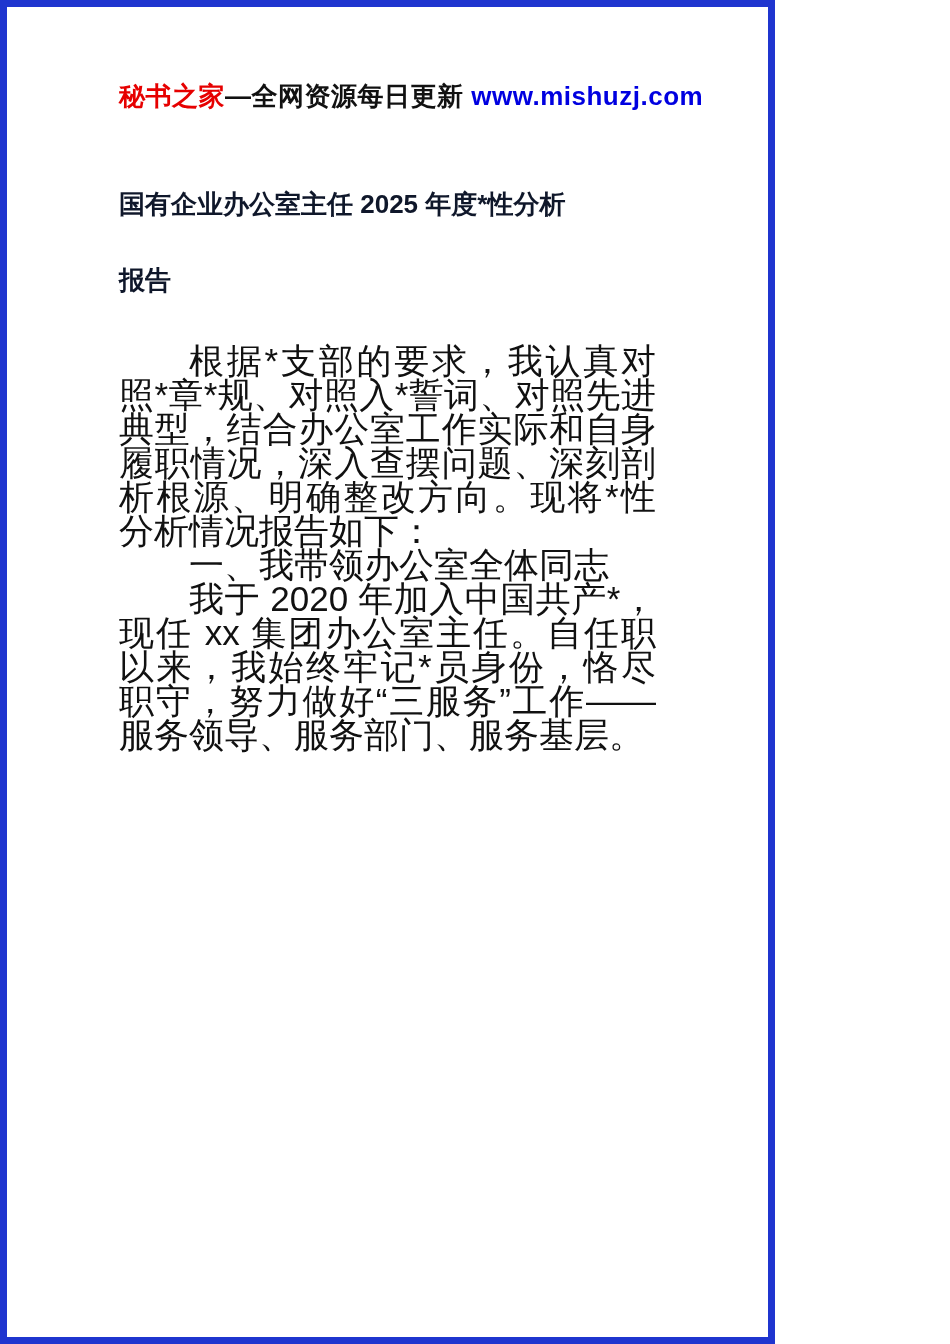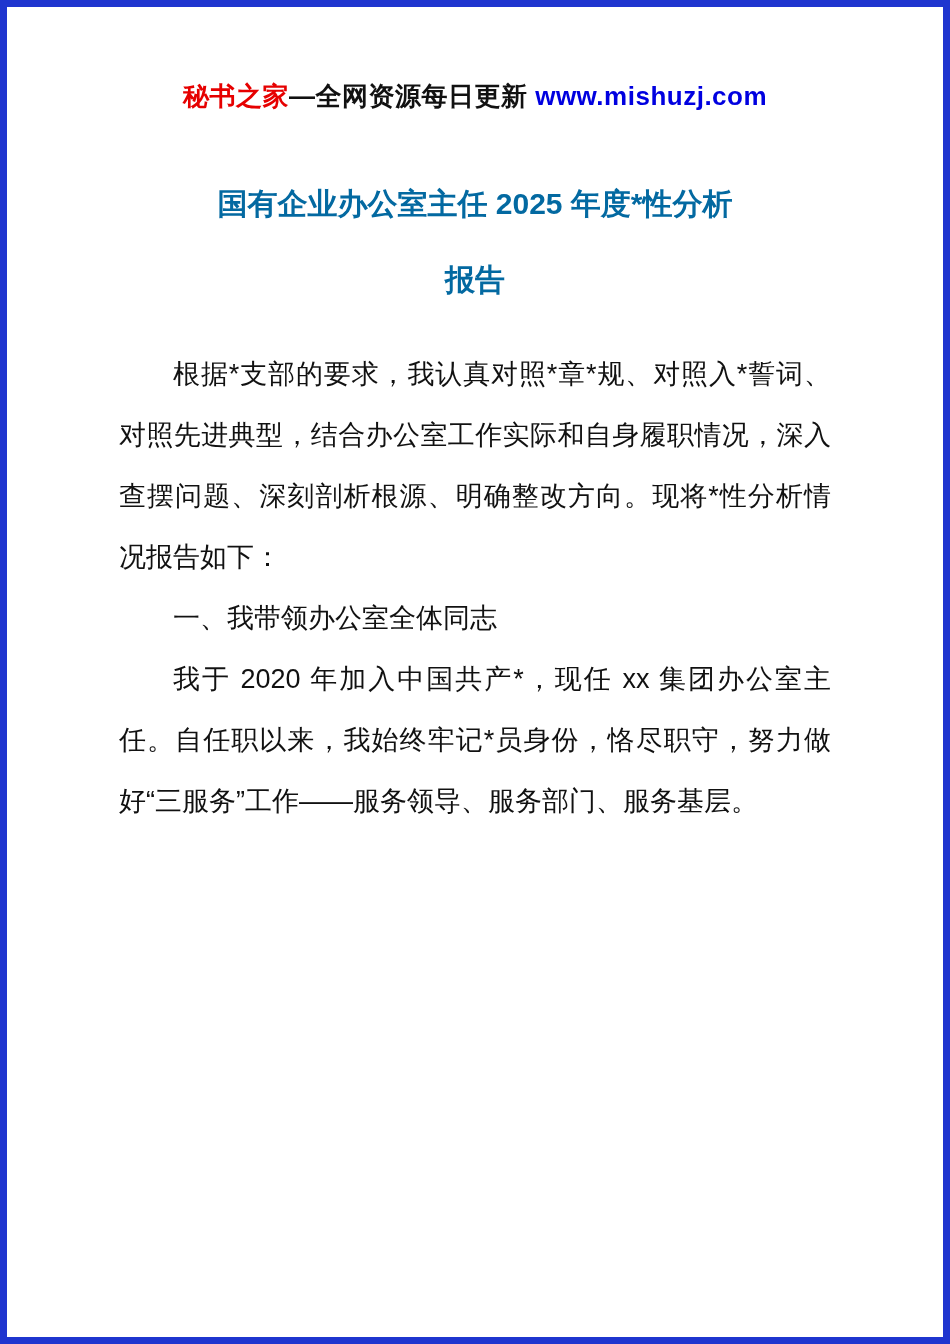--- a/index.html
+++ b/index.html
@@ -3,51 +3,50 @@
 <meta charset="utf-8">
 <style>
   html, body {
     margin: 0;
     padding: 0;
     background: #ffffff;
     font-family: "Liberation Sans", "DejaVu Sans", sans-serif;
   }
   .page {
     position: relative;
-    width: 950px;
+    width: 775px;
     height: 1344px;
     box-sizing: border-box;
     border: 7px solid #1f35cf;
     background: #ffffff;
     padding: 72px 112px 40px 112px;
     overflow: hidden;
   }
   .site-header {
     text-align: center;
     font-size: 26px;
     font-weight: bold;
     letter-spacing: 0.5px;
     white-space: nowrap;
     color: #111111;
   }
   .site-header .brand { color: #e60000; }
   .site-header .tagline { color: #111111; }
   .site-header .url { color: #0000e0; text-decoration: none; }
   .doc-title {
     margin: 52px 0 0 0;
-    text-align: center;
-    font-size: 30px;
+    font-size: 26px;
     line-height: 76px;
     font-weight: bold;
-    color: #0369a1;
+    color: #0f172a;
   }
   .doc-body {
     margin-top: 26px;
-    font-size: 27px;
-    line-height: 61px;
+    font-size: 35px;
+    line-height: 34px;
     color: #111111;
     text-align: justify;
   }
   .para {
     margin: 0;
     text-indent: 2em;
   }
 </style>
 </head>
 <body>

